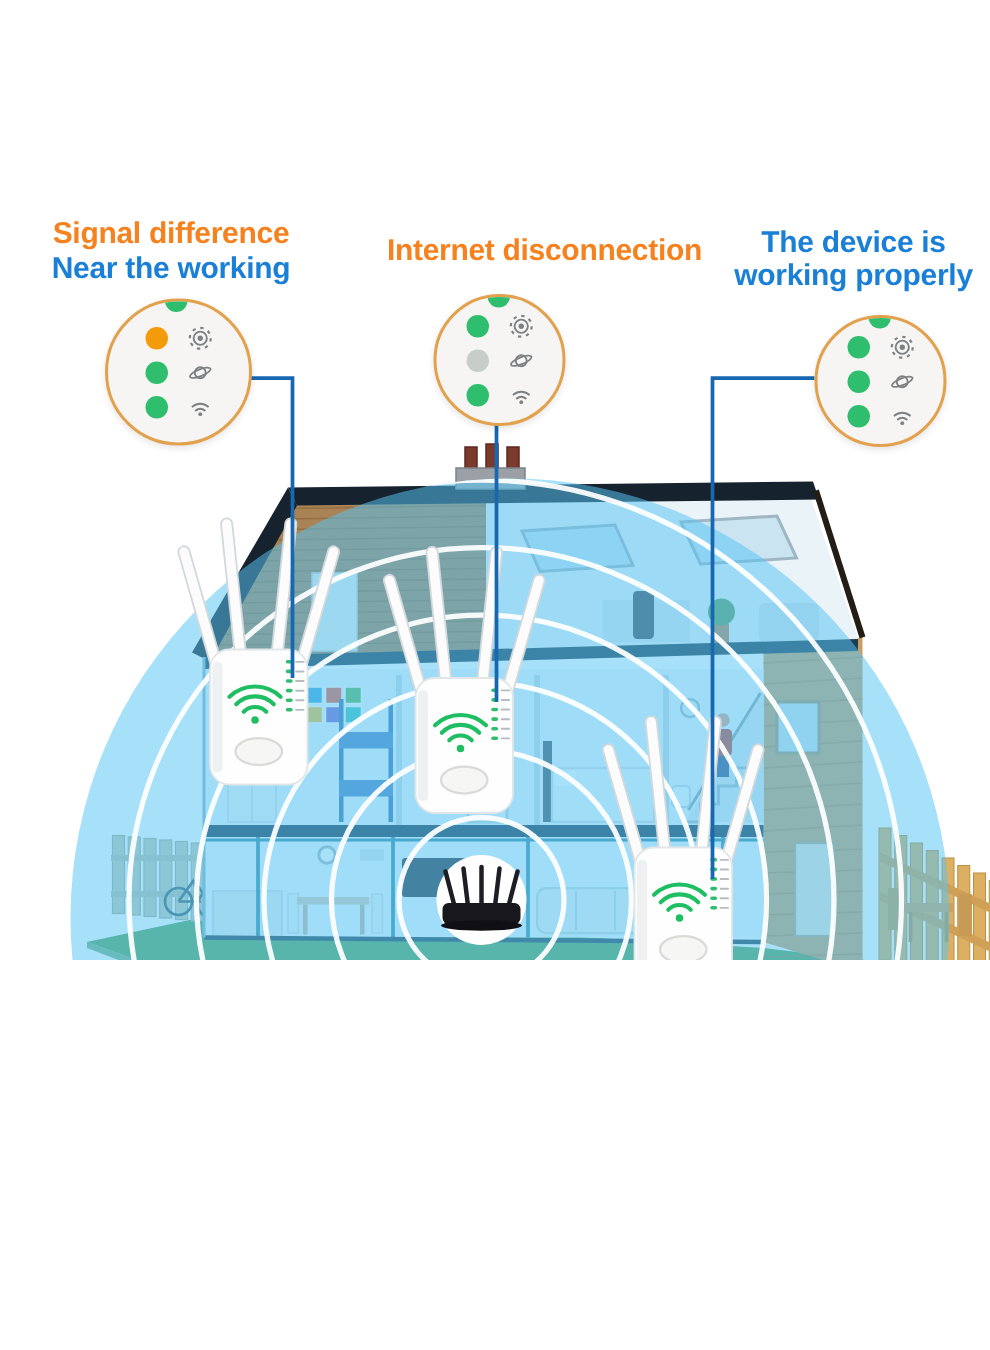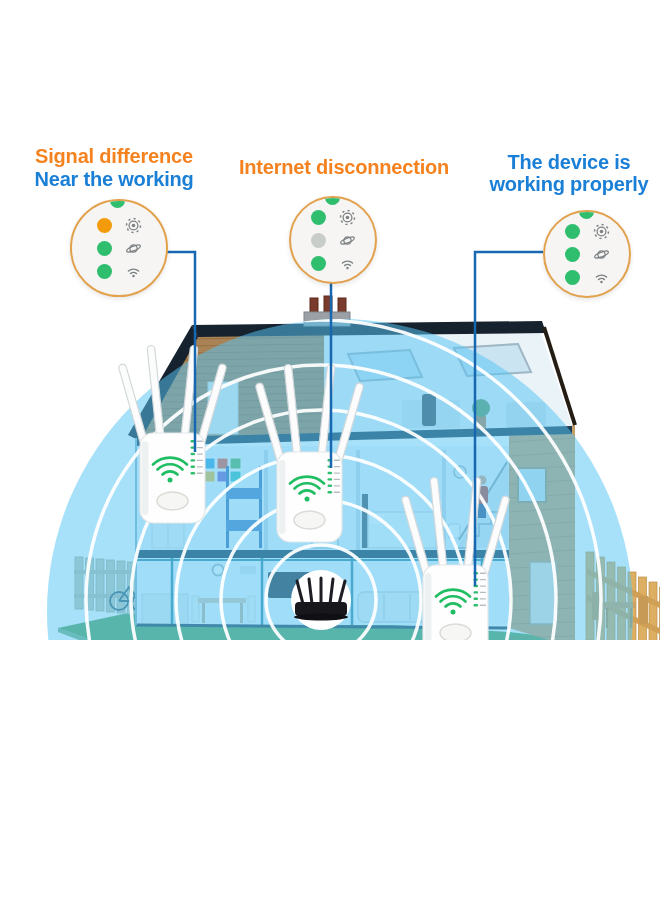--- a/index.html
+++ b/index.html
@@ -18,21 +18,21 @@
 </style>
 </head>
 <body>
 
 <div id="stage">
 
   <div class="heading" style="left:4px;top:145px;width:196px;">
     <div style="color: rgb(245, 130, 30);">Signal difference</div>
     <div style="color: rgb(26, 127, 214);">Near the working</div>
   </div>
-  <div class="heading" style="left:208px;top:156px;width:248px;">
+  <div class="heading" style="left:208px;top:156px;width:248px;text-align:right;">
     <div style="color: rgb(245, 130, 30);">Internet disconnection</div>
   </div>
   <div class="heading" style="left:452px;top:151px;width:210px;line-height:22px;">
     <div style="color: rgb(26, 127, 214);">The device is</div>
     <div style="color: rgb(26, 127, 214);">working properly</div>
   </div>
 
   <svg id="scene-svg" width="660" height="900" viewBox="0 0 660 900">
     <defs>
       <clipPath id="cut">

